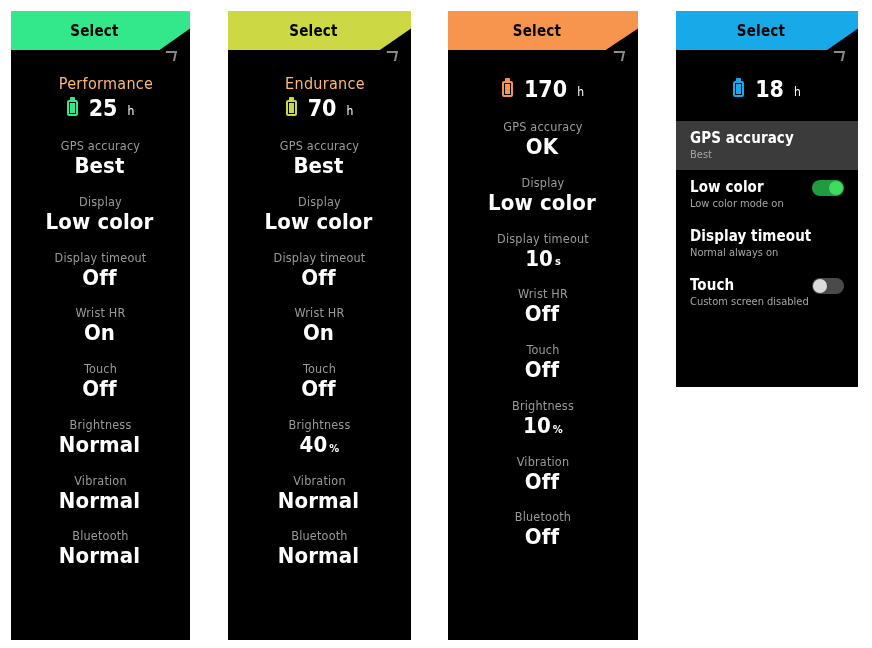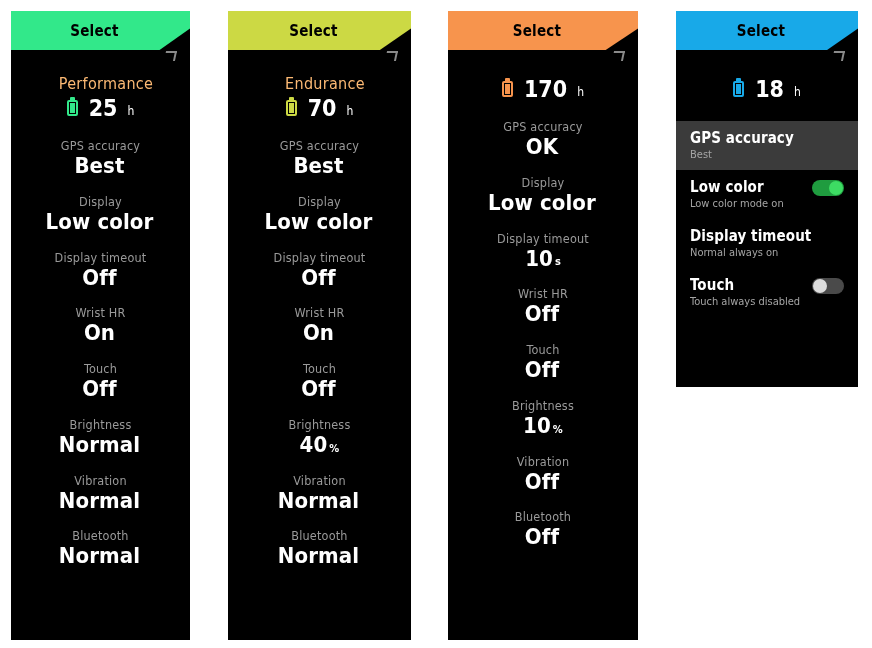--- a/index.html
+++ b/index.html
@@ -450,21 +450,21 @@
         <span class="toggle on">
             <span class="knob"></span>
           </span>
       </div>
       <div class="list-row">
         <span class="list-title">Display timeout</span>
         <span class="list-sub">Normal always on</span>
       </div>
       <div class="list-row">
         <span class="list-title">Touch</span>
-        <span class="list-sub">Touch always disabled</span>
+        <span class="list-sub">Custom screen disabled</span>
         <span class="toggle off">
             <span class="knob"></span>
           </span>
       </div>
     </div>
   </div>
 
 </div>
 
 </body></html>

